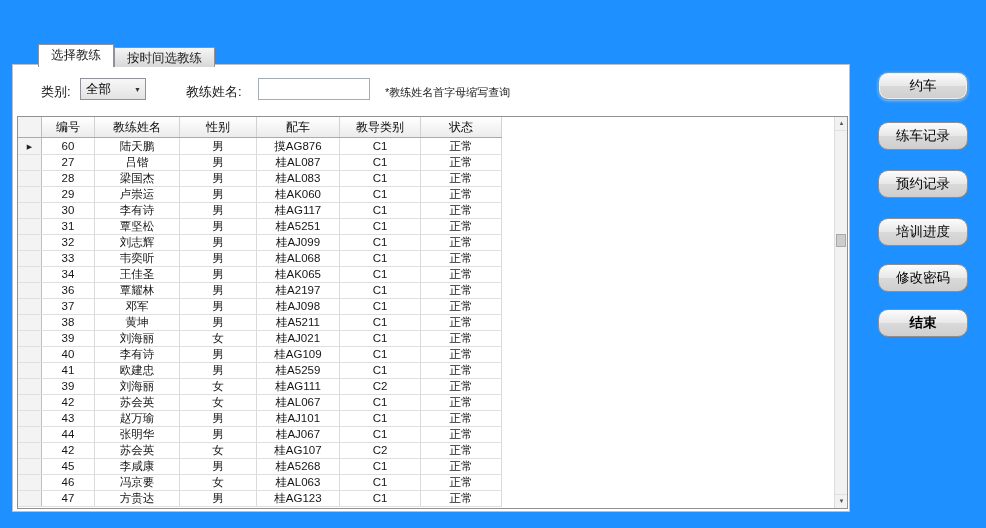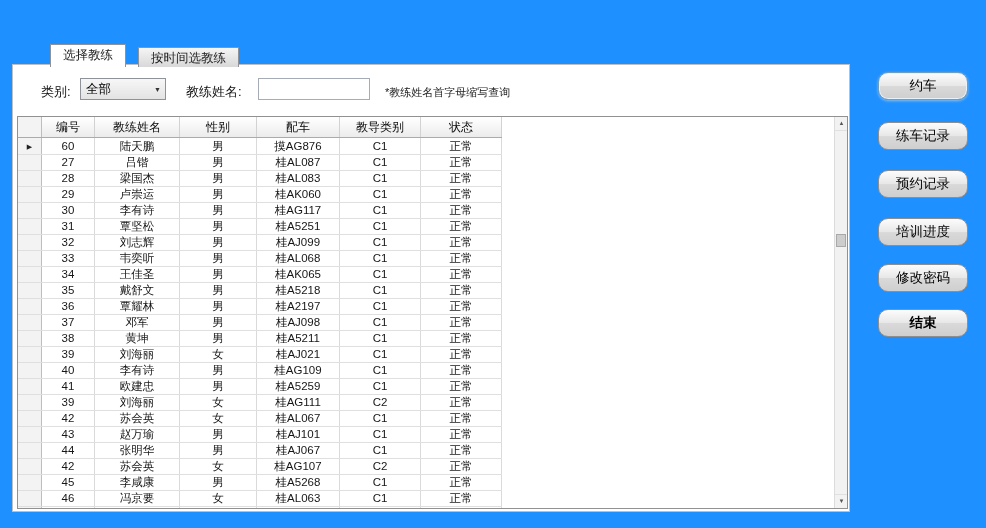--- a/index.html
+++ b/index.html
@@ -8,37 +8,37 @@
     background:#1e90ff;
     font-family:"Liberation Sans","DejaVu Sans",sans-serif;
     color:#000;
   }
   
   .tabstrip{position:absolute;left:38px;top:44px;display:flex;align-items:flex-end;z-index:3;}
   .tab{
     font-size:12.5px;line-height:20px;padding:0 12px;white-space:nowrap;
     border:1px solid #8f9399;border-bottom:none;
     background:linear-gradient(#f5f5f5,#d8d8d8);
-    height:19px;margin-top:3px;color:#1a1a1a;margin-left:12px;
+    height:19px;margin-top:3px;color:#1a1a1a;
   }
   .tab.active{
     background:#fff;height:22px;margin-top:0;position:relative;z-index:4;
     border:1px solid #8f9399;border-bottom:none;
   }
   
   .panel{
     position:absolute;left:12px;top:64px;width:838px;height:448px;
     background:#fff;border:1px solid #bfbfbf;box-sizing:border-box;z-index:2;
   }
   
   .filter-label{position:absolute;font-size:13px;color:#111;}
   .lbl-category{left:28px;top:18px;}
   .lbl-name{left:173px;top:18px;}
   .combo{
-    position:absolute;left:67px;top:13px;width:86px;height:22px;box-sizing:border-box;
+    position:absolute;left:67px;top:13px;width:66px;height:22px;box-sizing:border-box;
     border:1px solid #8f9399;background:linear-gradient(#f7f7f7,#e3e3e3);
     font-size:12.5px;display:flex;align-items:center;padding-left:5px;
   }
   .combo .arrow{position:absolute;right:4px;top:7px;font-size:7px;color:#333;line-height:7px;}
   .textbox{
     position:absolute;left:245px;top:13px;width:112px;height:22px;box-sizing:border-box;
     border:1px solid #a5acb5;background:#fff;font-size:12px;padding:0 3px;
     font-family:inherit;outline:none;
   }
   .hint{position:absolute;left:372px;top:20px;font-size:11px;color:#222;}
@@ -204,29 +204,20 @@
             <td class="c-rh"></td>
             <td class="c0">34</td>
             <td class="c1">王佳圣</td>
             <td class="c2">男</td>
             <td class="c3">桂AK065</td>
             <td class="c4">C1</td>
             <td class="c5">正常</td>
           </tr>
           <tr>
             <td class="c-rh"></td>
-            <td class="c0">35</td>
-            <td class="c1">戴舒文</td>
-            <td class="c2">男</td>
-            <td class="c3">桂A5218</td>
-            <td class="c4">C1</td>
-            <td class="c5">正常</td>
-          </tr>
-          <tr>
-            <td class="c-rh"></td>
             <td class="c0">36</td>
             <td class="c1">覃耀林</td>
             <td class="c2">男</td>
             <td class="c3">桂A2197</td>
             <td class="c4">C1</td>
             <td class="c5">正常</td>
           </tr>
           <tr>
             <td class="c-rh"></td>
             <td class="c0">37</td>

